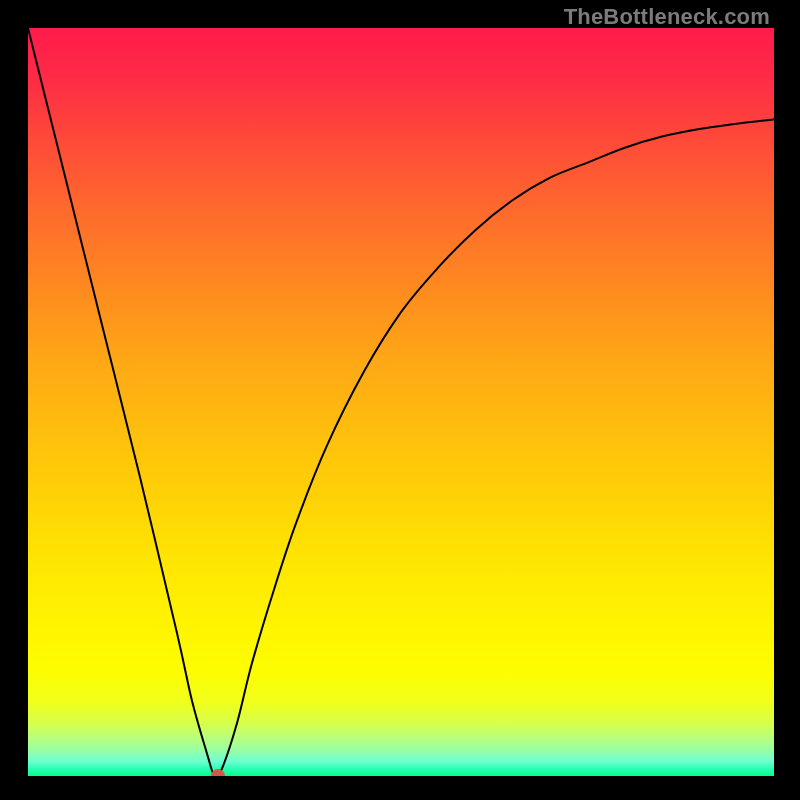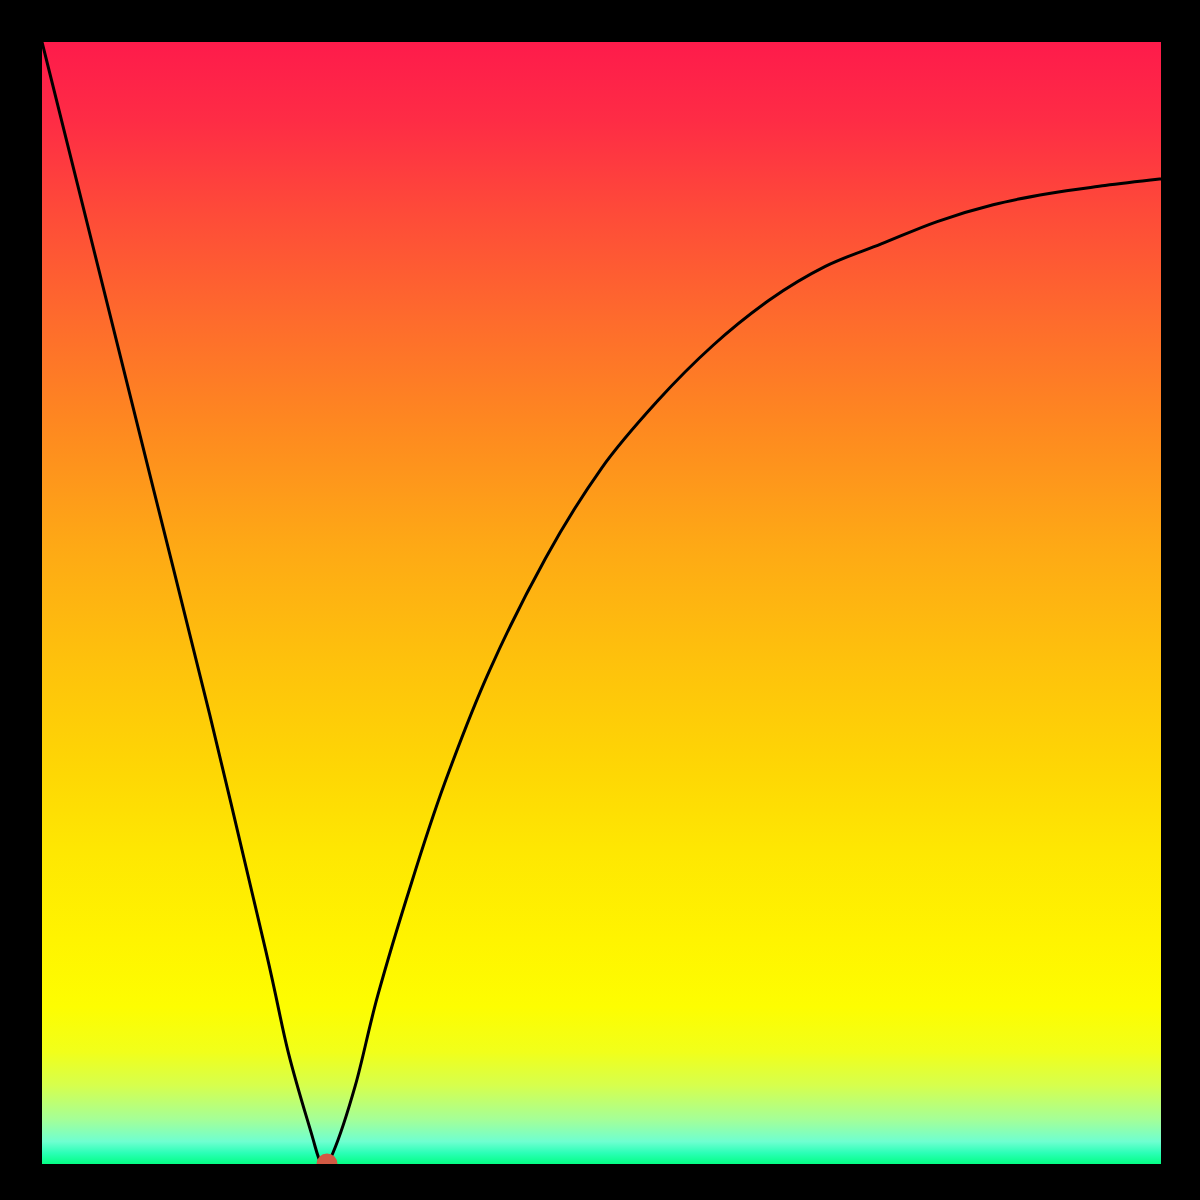--- a/index.html
+++ b/index.html
@@ -70,13 +70,14 @@
 
   <div id="dot" class="dot" style="left: 218.23px; top: 776px;"></div>
 
   <div class="frame">
     <div class="border-top"></div>
     <div class="border-bottom"></div>
     <div class="border-left"></div>
     <div class="border-right"></div>
   </div>
 
+  <div class="watermark">TheBottleneck.com</div>
 </div>
 
 </body></html>

